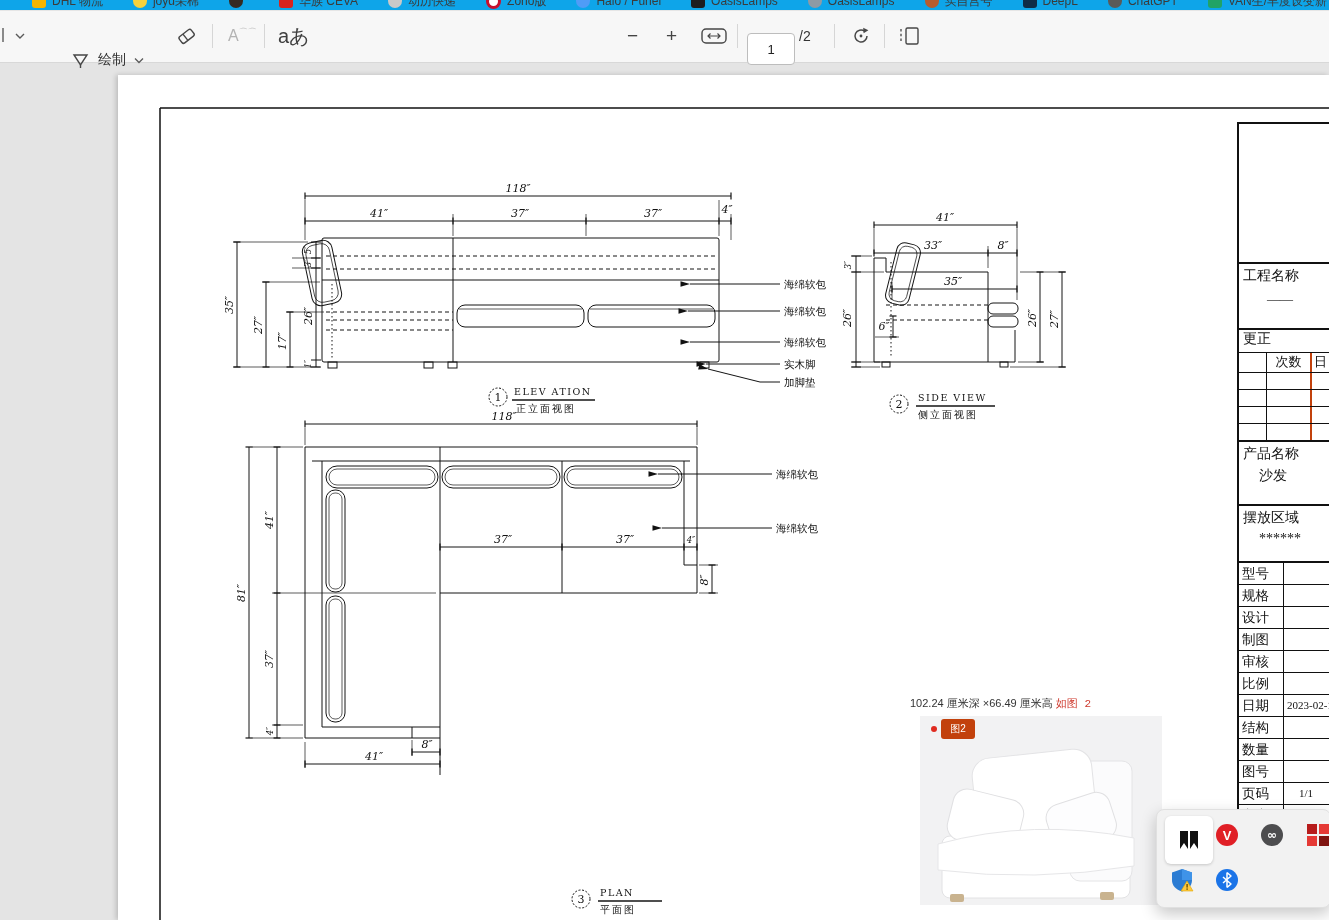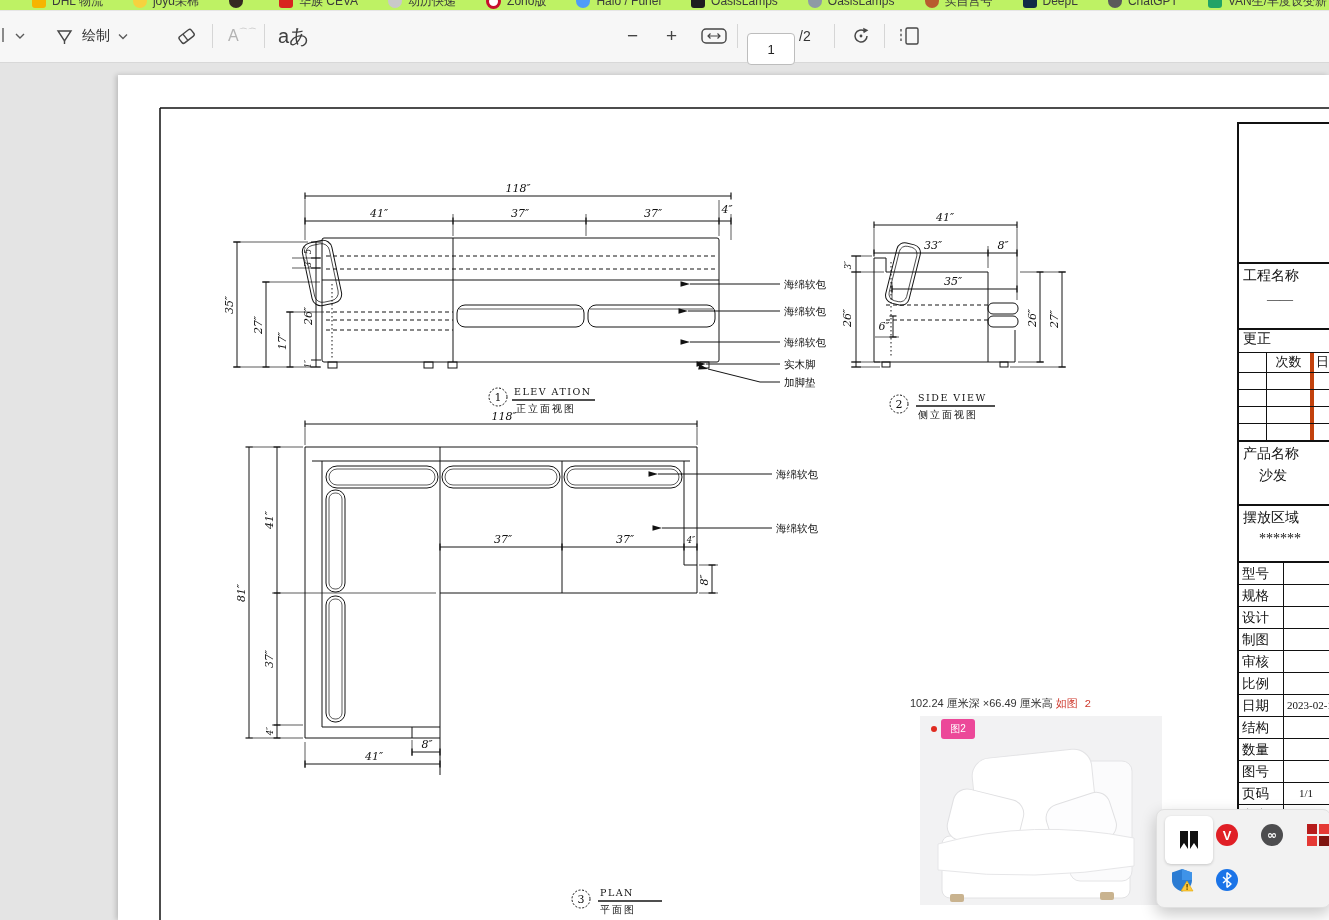--- a/index.html
+++ b/index.html
@@ -1,20 +1,20 @@
 <!DOCTYPE html>
 <html><head>
 <meta charset="utf-8">
 <style>
   html,body{margin:0;padding:0;}
   body{width:1329px;height:920px;overflow:hidden;position:relative;
        background:#e4e4e4;font-family:"Liberation Sans",sans-serif;}
 
   
-  .favbar{position:absolute;top:0;left:0;width:1329px;height:10px;background:#bef264;
+  .favbar{position:absolute;top:0;left:0;width:1329px;height:10px;background:#0ea5e9;
           border-bottom:1px solid #e6e6e6;overflow:hidden;z-index:30;}
   .favrow{position:absolute;top:-9px;left:32px;display:flex;gap:30px;align-items:center;
           height:20px;white-space:nowrap;}
   .favitem{display:flex;gap:6px;align-items:center;font-size:12px;color:#3b3b3b;}
   .favicon{width:14px;height:14px;border-radius:3px;flex:none;}
   .ic-dhl{background:#f6b500;}
   .ic-smiley{background:#f7d23e;border-radius:50%;}
   .ic-dark-circle{background:#352a22;border-radius:50%;}
   .ic-red-badge{background:#d8231f;}
   .ic-none{background:#c9c9c9;border-radius:50%;}
@@ -49,38 +49,38 @@
           border-left:2px solid #111;border-top:2px solid #111;
           font-family:"Liberation Serif",serif;color:#111;}
   .tb-logo{height:138px;border-bottom:2px solid #111;}
   .tb-project{height:64px;border-bottom:2px solid #111;}
   .tb-lab{font-size:14px;padding:3px 0 0 4px;}
   .tb-val{font-size:13px;padding:6px 0 0 28px;}
   .tb-revlab{height:22px;border-bottom:1px solid #111;font-size:14px;padding-left:4px;}
   .tb-revrow{display:flex;height:16px;border-bottom:1px solid #111;font-size:12px;}
   .tb-revrow.head{height:19px;font-size:13px;}
   .tb-rev .c1{width:27px;border-right:1px solid #111;}
-  .tb-rev .c2{width:43px;border-right:4px solid #c2410c;text-align:center;}
+  .tb-rev .c2{width:43px;border-right:2px solid #c2410c;text-align:center;}
   .tb-rev .c3{flex:1;overflow:hidden;padding-left:2px;}
   .tb-rev{border-bottom:2px solid #111;}
   .tb-product{height:62px;border-bottom:2px solid #111;}
   .tb-val2{font-size:14px;padding:4px 0 0 20px;}
   .tb-area{height:55px;border-bottom:2px solid #111;}
   .tb-field{display:flex;height:21px;border-bottom:1px solid #111;}
   .tb-field .fl{width:41px;border-right:1px solid #111;font-size:13.5px;padding:2px 0 0 3px;}
   .tb-field .fv{flex:1;font-size:11px;padding:4px 0 0 3px;white-space:nowrap;overflow:hidden;}
   .tb-field .fv.center{text-align:center;padding-right:6px;}
 
   
   .photocap{position:absolute;left:910px;top:696px;z-index:4;font-size:11px;color:#333;
             white-space:nowrap;}
   .photocap .red{color:#cf3a2e;font-family:Liberation Mono, monospace;}
   .photo{position:absolute;left:920px;top:716px;width:242px;height:189px;background:#f3f3f4;
          overflow:hidden;z-index:3;}
-  .badge{position:absolute;left:941px;top:719px;width:34px;height:20px;background:#ec4899;
+  .badge{position:absolute;left:941px;top:719px;width:34px;height:20px;background:#c2410c;
          border-radius:3px;color:#fff;font-size:10px;display:flex;align-items:center;
          justify-content:center;z-index:5;}
   .badge-dot{position:absolute;left:931px;top:726px;width:6px;height:6px;border-radius:50%;
              background:#e02b20;z-index:5;}
 
   
   .tray{position:absolute;left:1156px;top:809px;width:173px;height:97px;background:#f2f2f2;
         border:1px solid #e0e0e0;border-radius:8px;box-shadow:0 6px 16px rgba(0,0,0,0.22);
         z-index:40;overflow:hidden;}
   .tray .tile{position:absolute;left:8px;top:6px;width:48px;height:48px;background:#fff;
@@ -156,21 +156,21 @@
   </div>
 </div>
 
 <div class="toolbar">
   <div class="tb-item" style="left:2px;">
     <svg width="26" height="20">
         <path d="M1,2 v14" stroke="#8a8a8a" stroke-width="2" fill="none"></path>
         <polyline points="14,8 18,12 22,8" stroke="#5a5a5a" stroke-width="1.4" fill="none"></polyline>
       </svg>
   </div>
-  <div class="tb-item" style="left:56px;gap:8px;">
+  <div class="tb-item" style="left:72px;gap:8px;margin-top:24px;">
     <svg width="18" height="18">
         <path d="M2,4 h13 l-6.5,10 z" fill="none" stroke="#474747" stroke-width="1.4"></path>
         <line x1="8.5" y1="14" x2="8.5" y2="17" stroke="#474747" stroke-width="1.4"></line>
       </svg>
     <span class="tb-text">绘制</span>
     <svg width="10" height="7">
         <polyline points="1,1.5 5,5.5 9,1.5" stroke="#5a5a5a" stroke-width="1.3" fill="none"></polyline>
       </svg>
   </div>
   <div class="tb-item" style="left:176px;">

